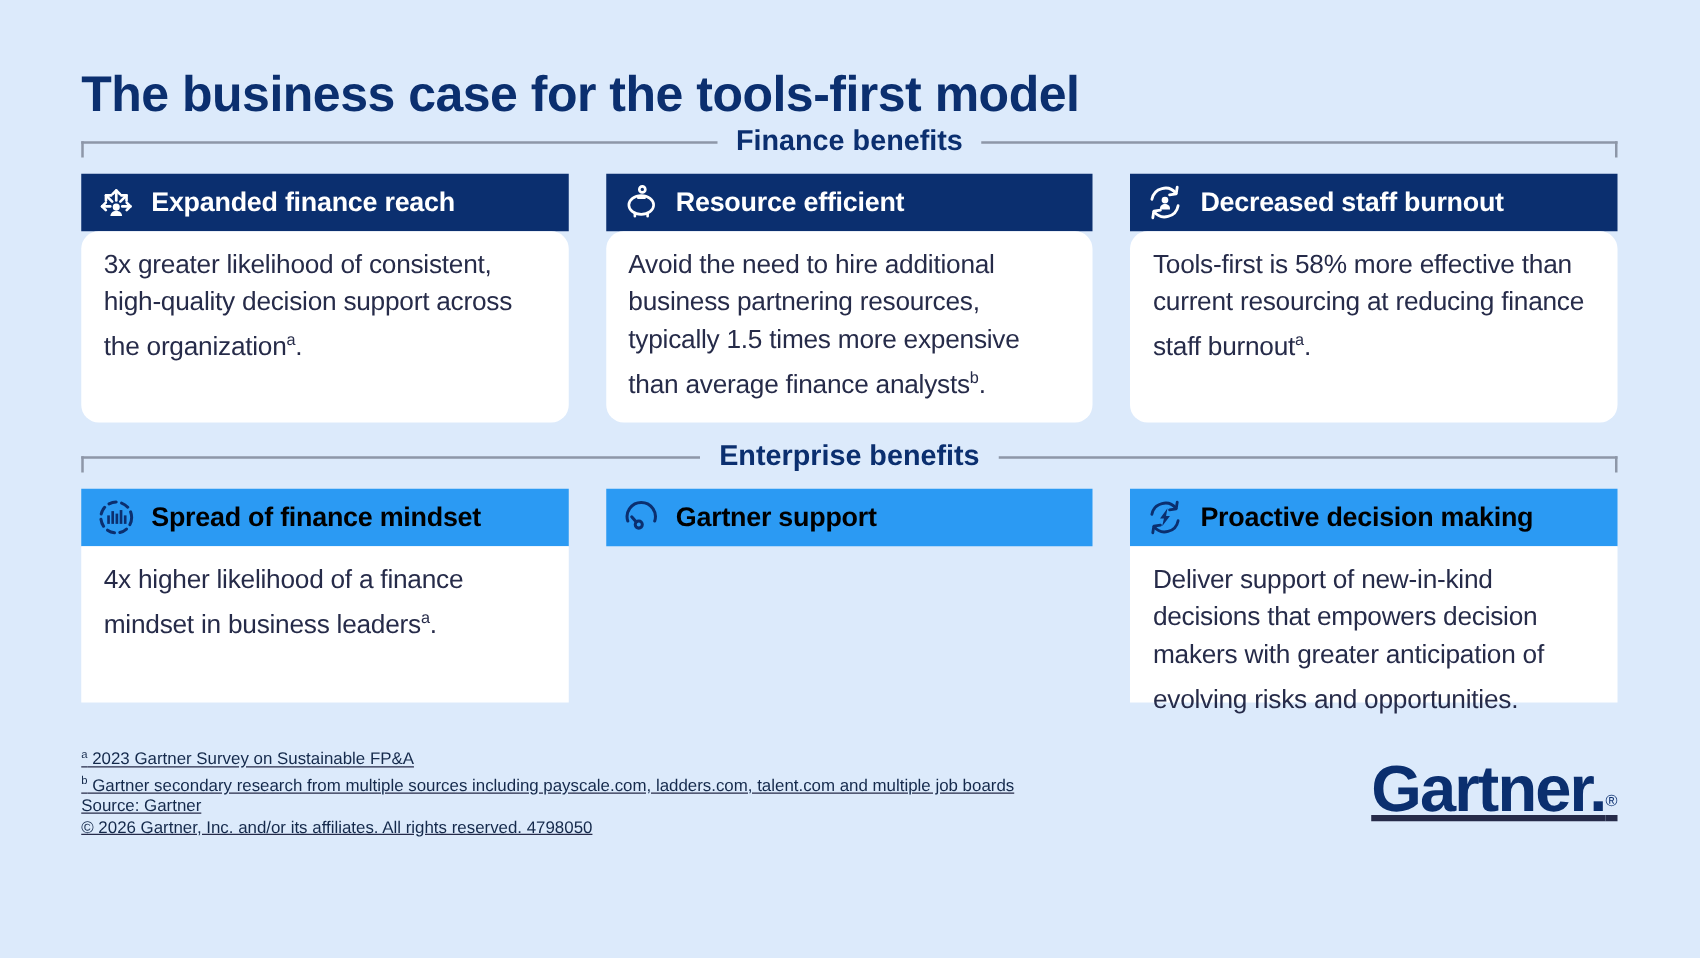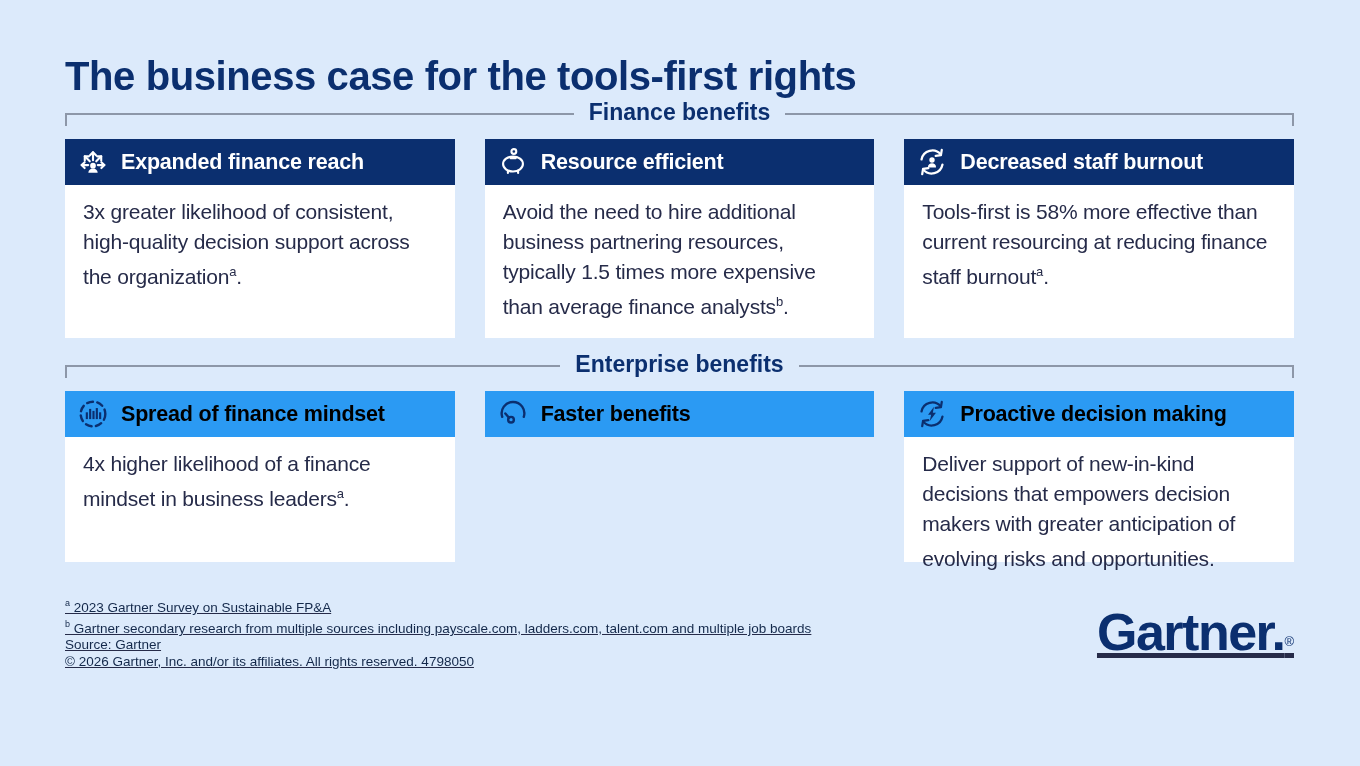--- a/index.html
+++ b/index.html
@@ -11,37 +11,37 @@
   .bracket { flex:1; height:13px; border-top:2px solid #8d97a8; transform:translateY(7px); }
   .bracket-left { border-left:2px solid #8d97a8; margin-right:15px; }
   .bracket-right { border-right:2px solid #8d97a8; margin-left:15px; }
   .section-label { font-size:23px; font-weight:700; color:#0b2f6f; white-space:nowrap; }
   .cards { display:grid; grid-template-columns:1fr 1fr 1fr; gap:30px; margin-top:13px; }
   .card-header { height:46px; display:flex; align-items:center; padding:0 11px; gap:11px; }
   .finance .card-header { background:#0b2f6f; color:#ffffff; }
   .enterprise .card-header { background:#2b9af3; color:#000000; }
   .card-title { font-size:21.5px; font-weight:700; letter-spacing:-0.2px; white-space:nowrap; }
   .card-body { background:#ffffff; padding:12px 18px 0; font-size:21px; line-height:30px; letter-spacing:-0.2px; }
-  .finance .card-body { height:153px; }
+  .finance .card-body { height:153px;border-radius:14px; }
   .enterprise .card-body { height:125px; }
   .card-body sup { font-size:13px; }
   .enterprise-block { margin-top:13px; }
   footer { display:flex; justify-content:space-between; align-items:center; margin-top:33px;text-decoration:underline; }
   .footnotes { font-size:13.5px; line-height:16.5px; color:#14294b; }
   .footnotes sup { font-size:9px; }
   .logo { font-size:52px; font-weight:700; color:#0b2f6f; letter-spacing:-1.5px; line-height:0.95; }
   .logo .reg { font-size:13px; font-weight:400; letter-spacing:0; vertical-align:4px; }
   .icon svg { display:block; }
 </style>
 </head>
 <body>
 
 <div class="wrap">
 
-  <h1>The business case for the tools-first rights</h1>
+  <h1>The business case for the tools-first model</h1>
 
   <section class="finance">
     <div class="section-label-row">
       <div class="bracket bracket-left"></div>
       <div class="section-label">Finance benefits</div>
       <div class="bracket bracket-right"></div>
     </div>
 
     <div class="cards">
       <div>
@@ -138,21 +138,21 @@
         <div class="card-header">
           <span class="icon">
             <svg width="34" height="34" viewBox="0 0 24 24" fill="none">
               <g stroke="#0b2f6f" stroke-width="1.7" stroke-linecap="round">
                 <path d="M4.4 14 A8 8 0 1 1 19.6 14"></path>
                 <circle cx="10.6" cy="16" r="2"></circle>
                 <path d="M9.2 14.6 L6.6 11.6"></path>
               </g>
             </svg>
           </span>
-          <span class="card-title">Faster benefits</span>
+          <span class="card-title">Gartner support</span>
         </div>
       </div>
 
       <div>
         <div class="card-header">
           <span class="icon">
             <svg width="34" height="34" viewBox="0 0 24 24" fill="none">
               <g stroke="#0b2f6f" stroke-width="1.6" stroke-linecap="round" stroke-linejoin="round">
                 <path d="M4.6 10.2 A7.7 7.7 0 0 1 18.2 6.8"></path>
                 <path d="M18.9 3.4 L18.3 7.1 L14.6 7.7"></path>

